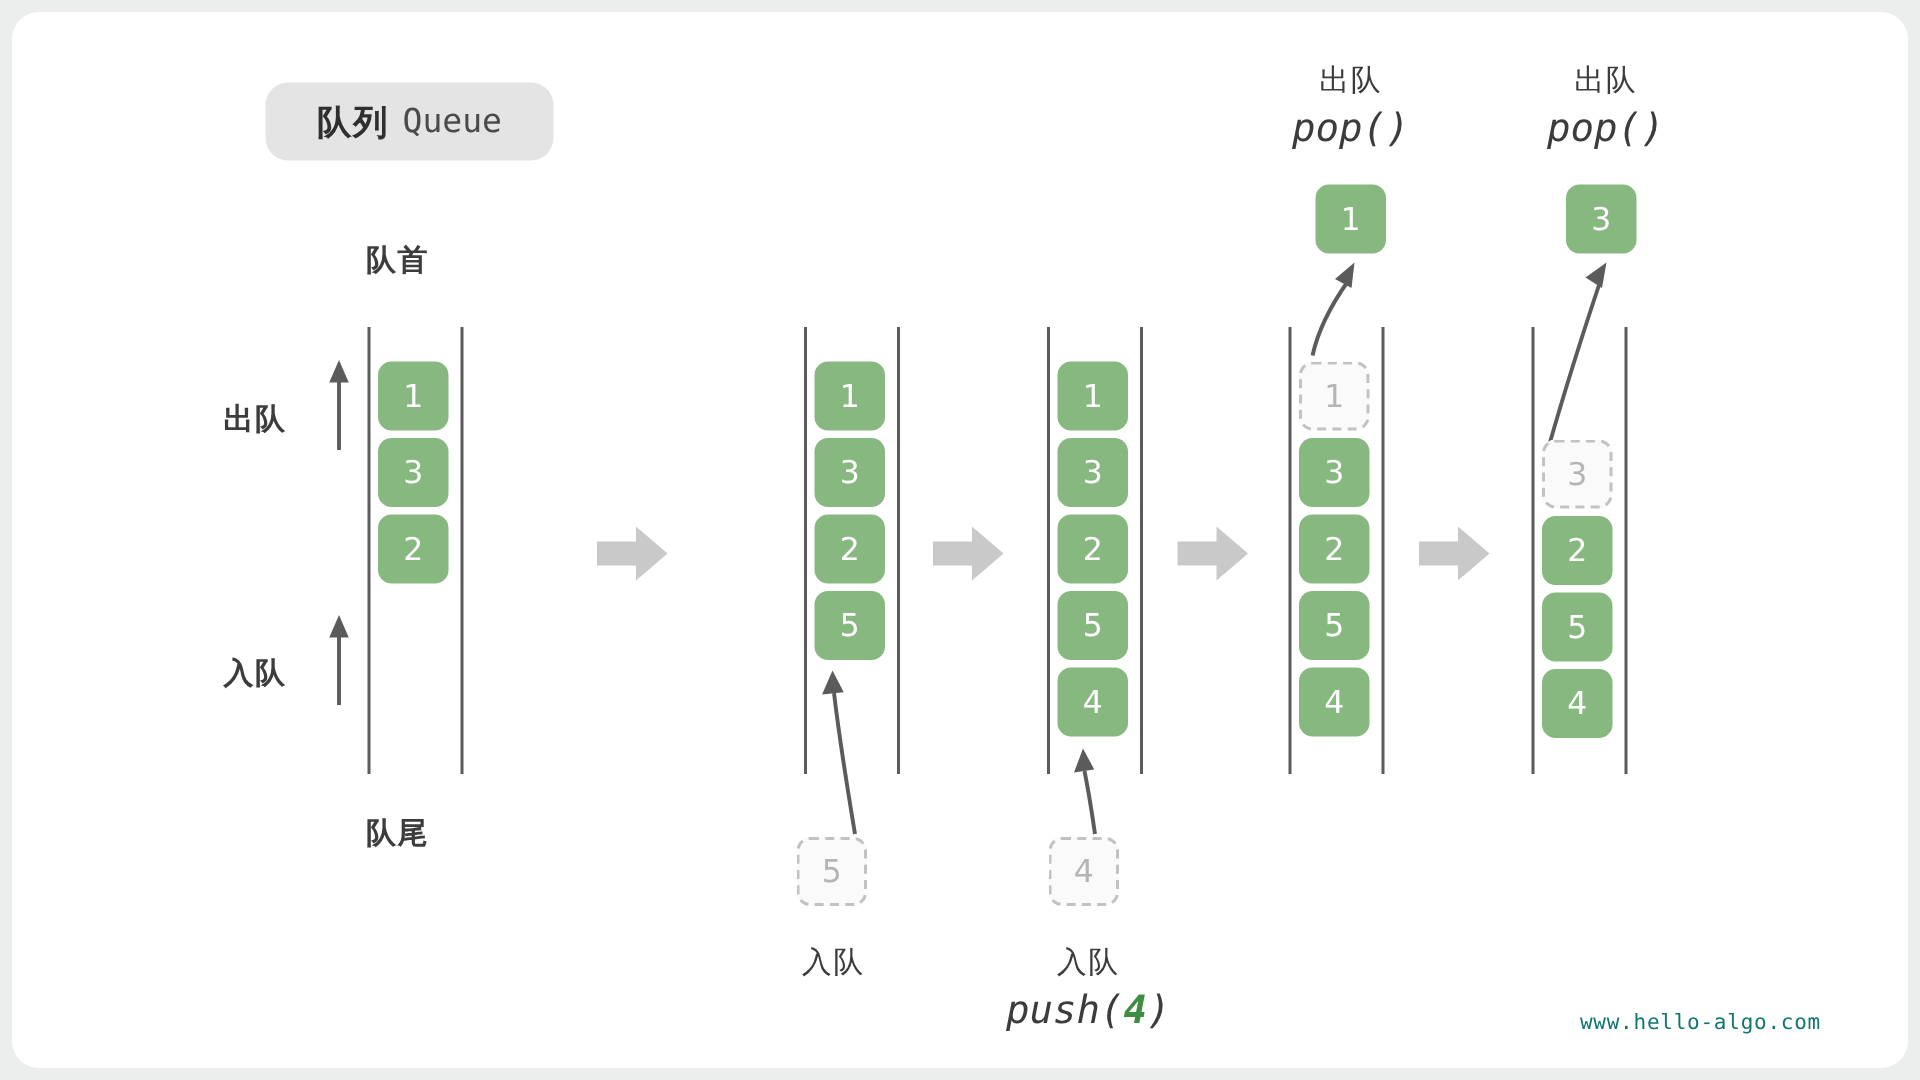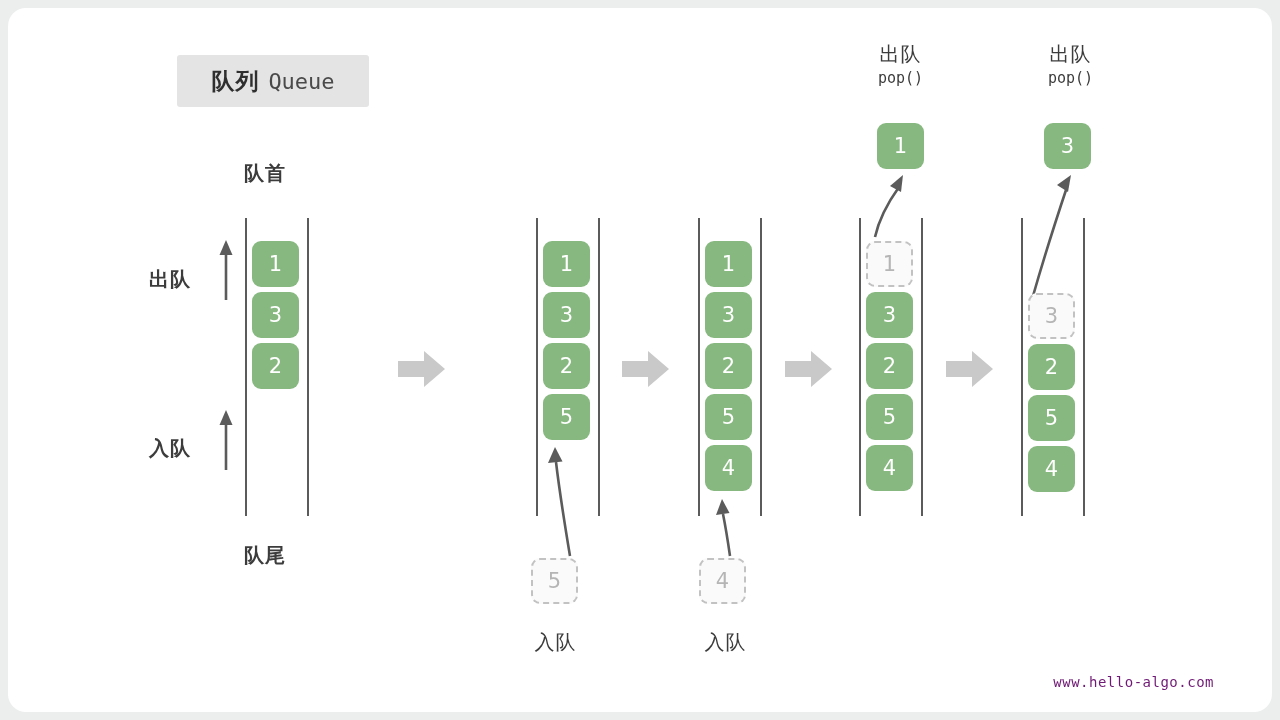--- a/index.html
+++ b/index.html
@@ -31,21 +31,21 @@
   }
   .abs { position: absolute; }
 
   
   #title-badge {
     left: 169px;
     top: 47px;
     width: 192px;
     height: 52px;
     background: #e4e4e4;
-    border-radius: 3px;
+    border-radius: 15px;
     display: flex;
     align-items: center;
     justify-content: center;
     gap: 9px;
   }
   #title-badge .cn {
     font-size: 23px;
     font-weight: bold;
     color: #2f2f2f;
     letter-spacing: 1px;
@@ -77,23 +77,24 @@
     text-align: center;
     white-space: nowrap;
     line-height: 1.42;
   }
   .op-caption .cn {
     font-size: 20px;
     color: #3c3c3c;
     letter-spacing: 1px;
   }
   .op-caption .code {
-    font-size: 15px;
+    font-size: 26px;
     color: #3c3c3c;
     font-family: "DejaVu Sans Mono", "Liberation Mono", monospace;
+    font-style: italic;
   }
   .op-caption .code .arg { color: #3e8e41; font-weight: bold; }
 
   
   .rail {
     width: 2px;
     background: #5b5b5b;
   }
 
   
@@ -121,21 +122,21 @@
     width: 48px;
     height: 40px;
     color: #c9c9c9;
   }
 
   
   #watermark {
     right: 58px;
     bottom: 22px;
     font-size: 14px;
-    color: #701a75;
+    color: #0f766e;
     font-family: "DejaVu Sans Mono", "Liberation Mono", monospace;
     letter-spacing: 0.5px;
   }
 
   svg { display: block; overflow: visible; }
 </style>
 </head>
 <body>
 
 <div id="stage">
@@ -213,20 +214,21 @@
 
     <div class="abs cell ghost" id="col3-ghost" style="left:691px; top:550px;">4</div>
 
     <svg class="abs" style="left:702px; top:488px;" width="36" height="62">
       <path d="M 20 60 C 18 46, 15 28, 13 18" stroke="#5b5b5b" stroke-width="2.6" fill="none"></path>
       <polygon points="12,3 6,19 19.5,17" fill="#5b5b5b"></polygon>
     </svg>
 
     <div class="abs op-caption" id="col3-caption" style="left:630px; top:620px; width:175px;">
         <div class="cn">入队</div>
+        <div class="code">push(<span class="arg">4</span>)</div>
       </div>
 
     <svg class="abs step-arrow" style="left:777px; top:341px;" viewBox="0 0 48 40">
       <polygon points="0,12 26,12 26,2 47,20 26,38 26,28 0,28" fill="#c9c9c9"></polygon>
     </svg>
 
     <div class="abs op-caption" id="col4-caption" style="left:805px; top:32px; width:175px;">
         <div class="cn">出队</div>
         <div class="code">pop()</div>
       </div>

